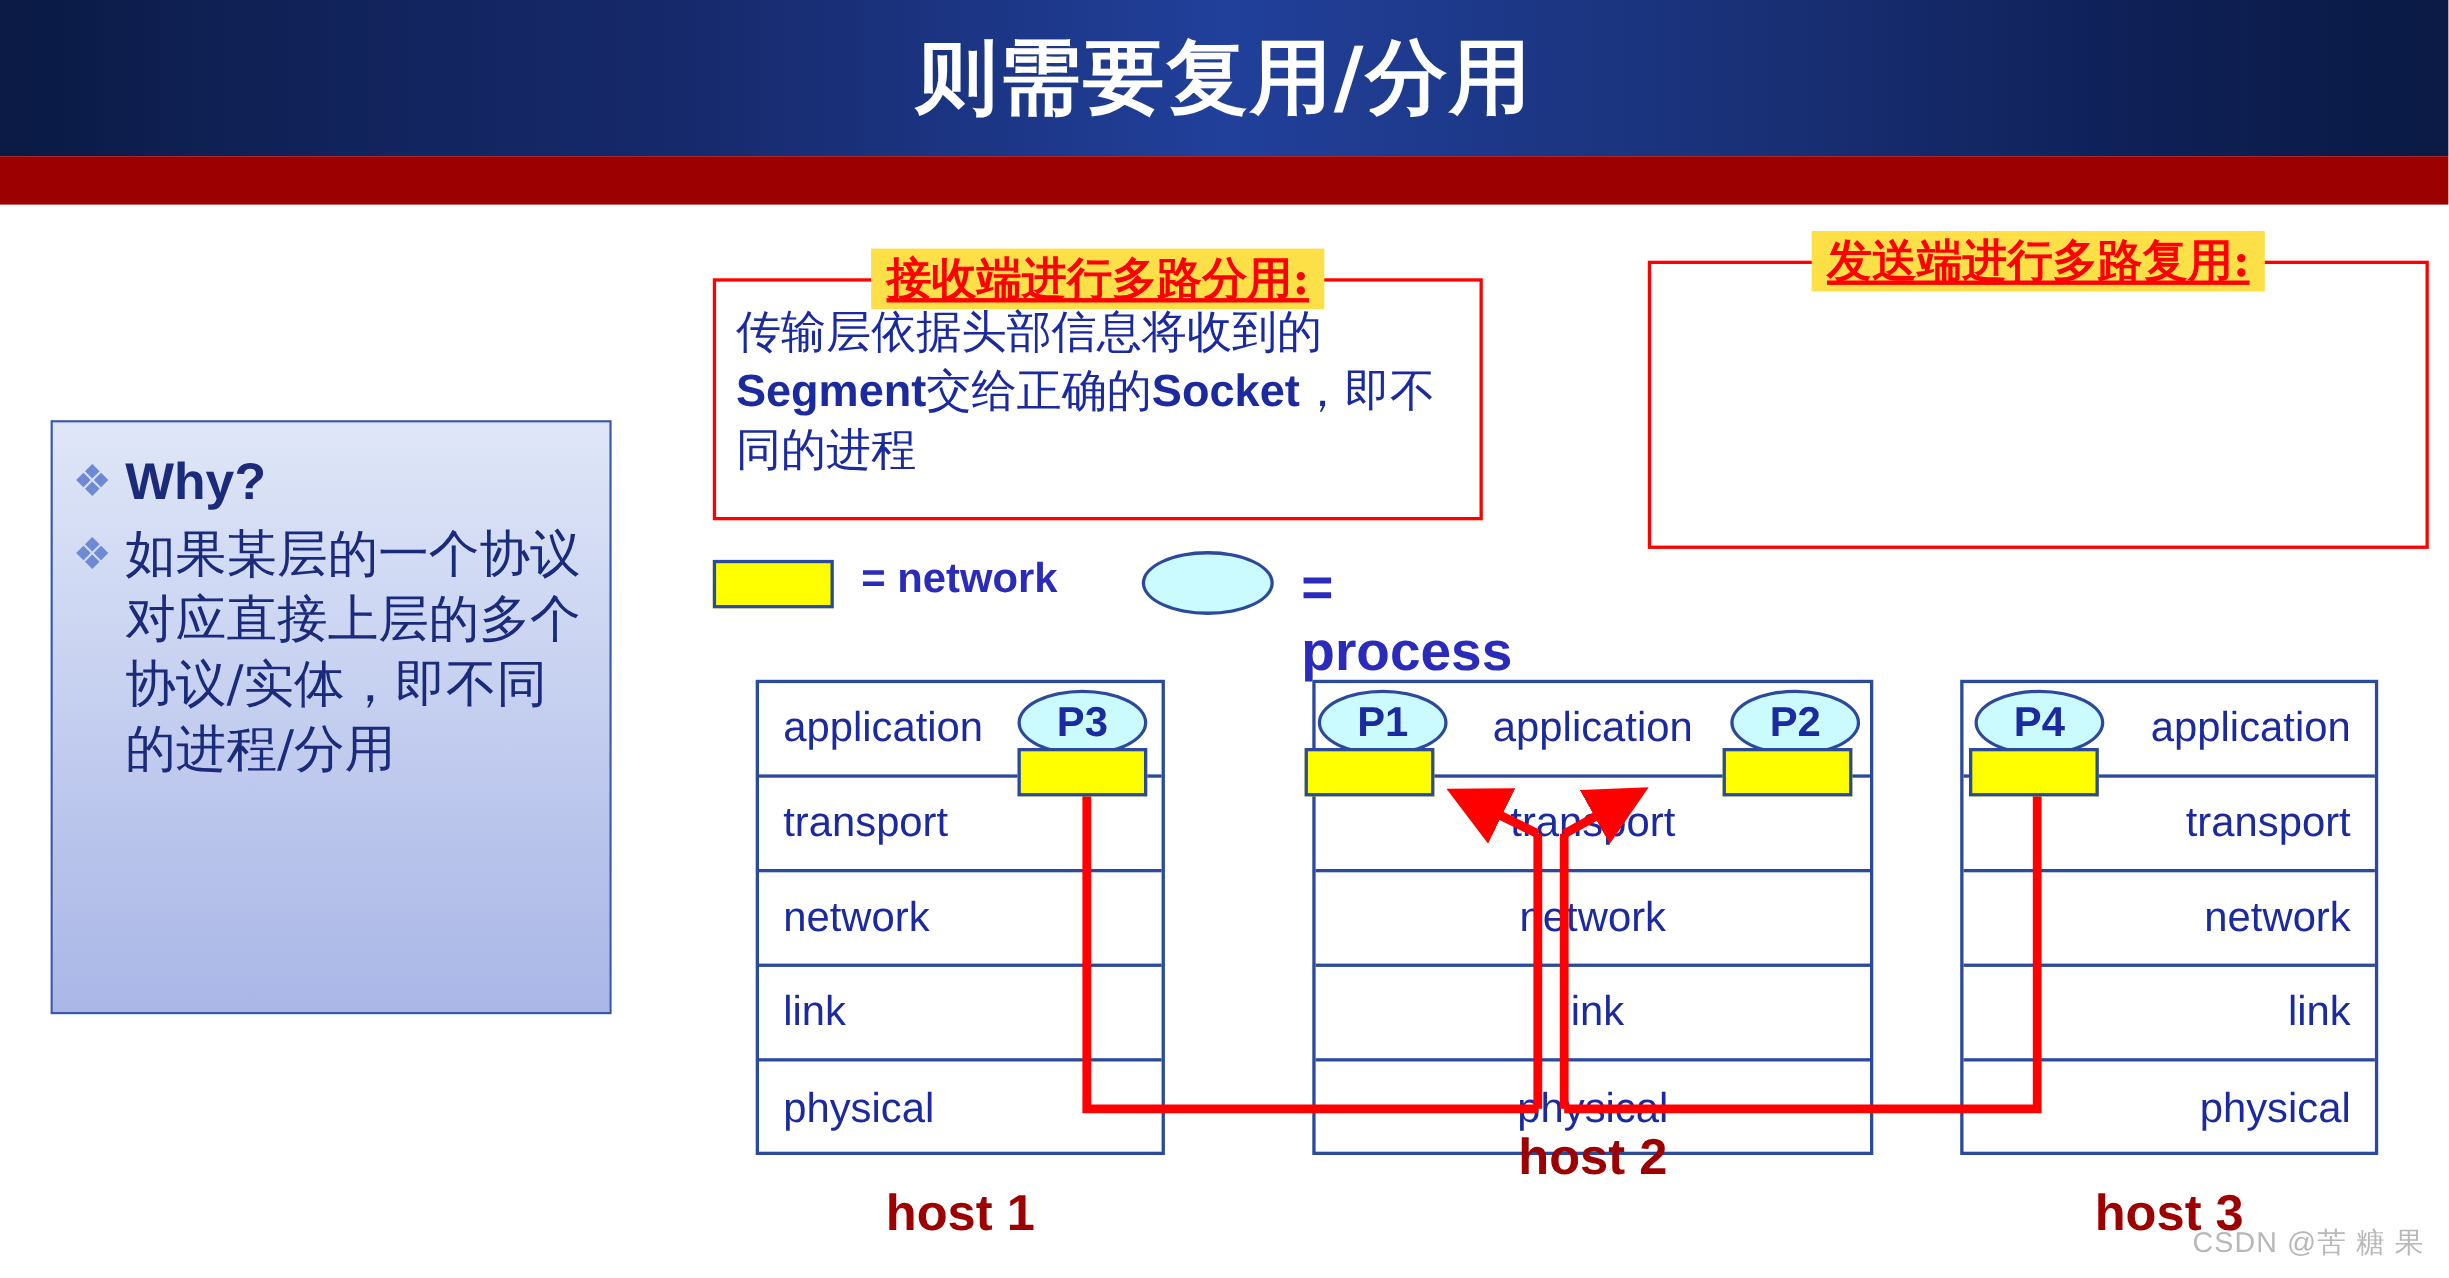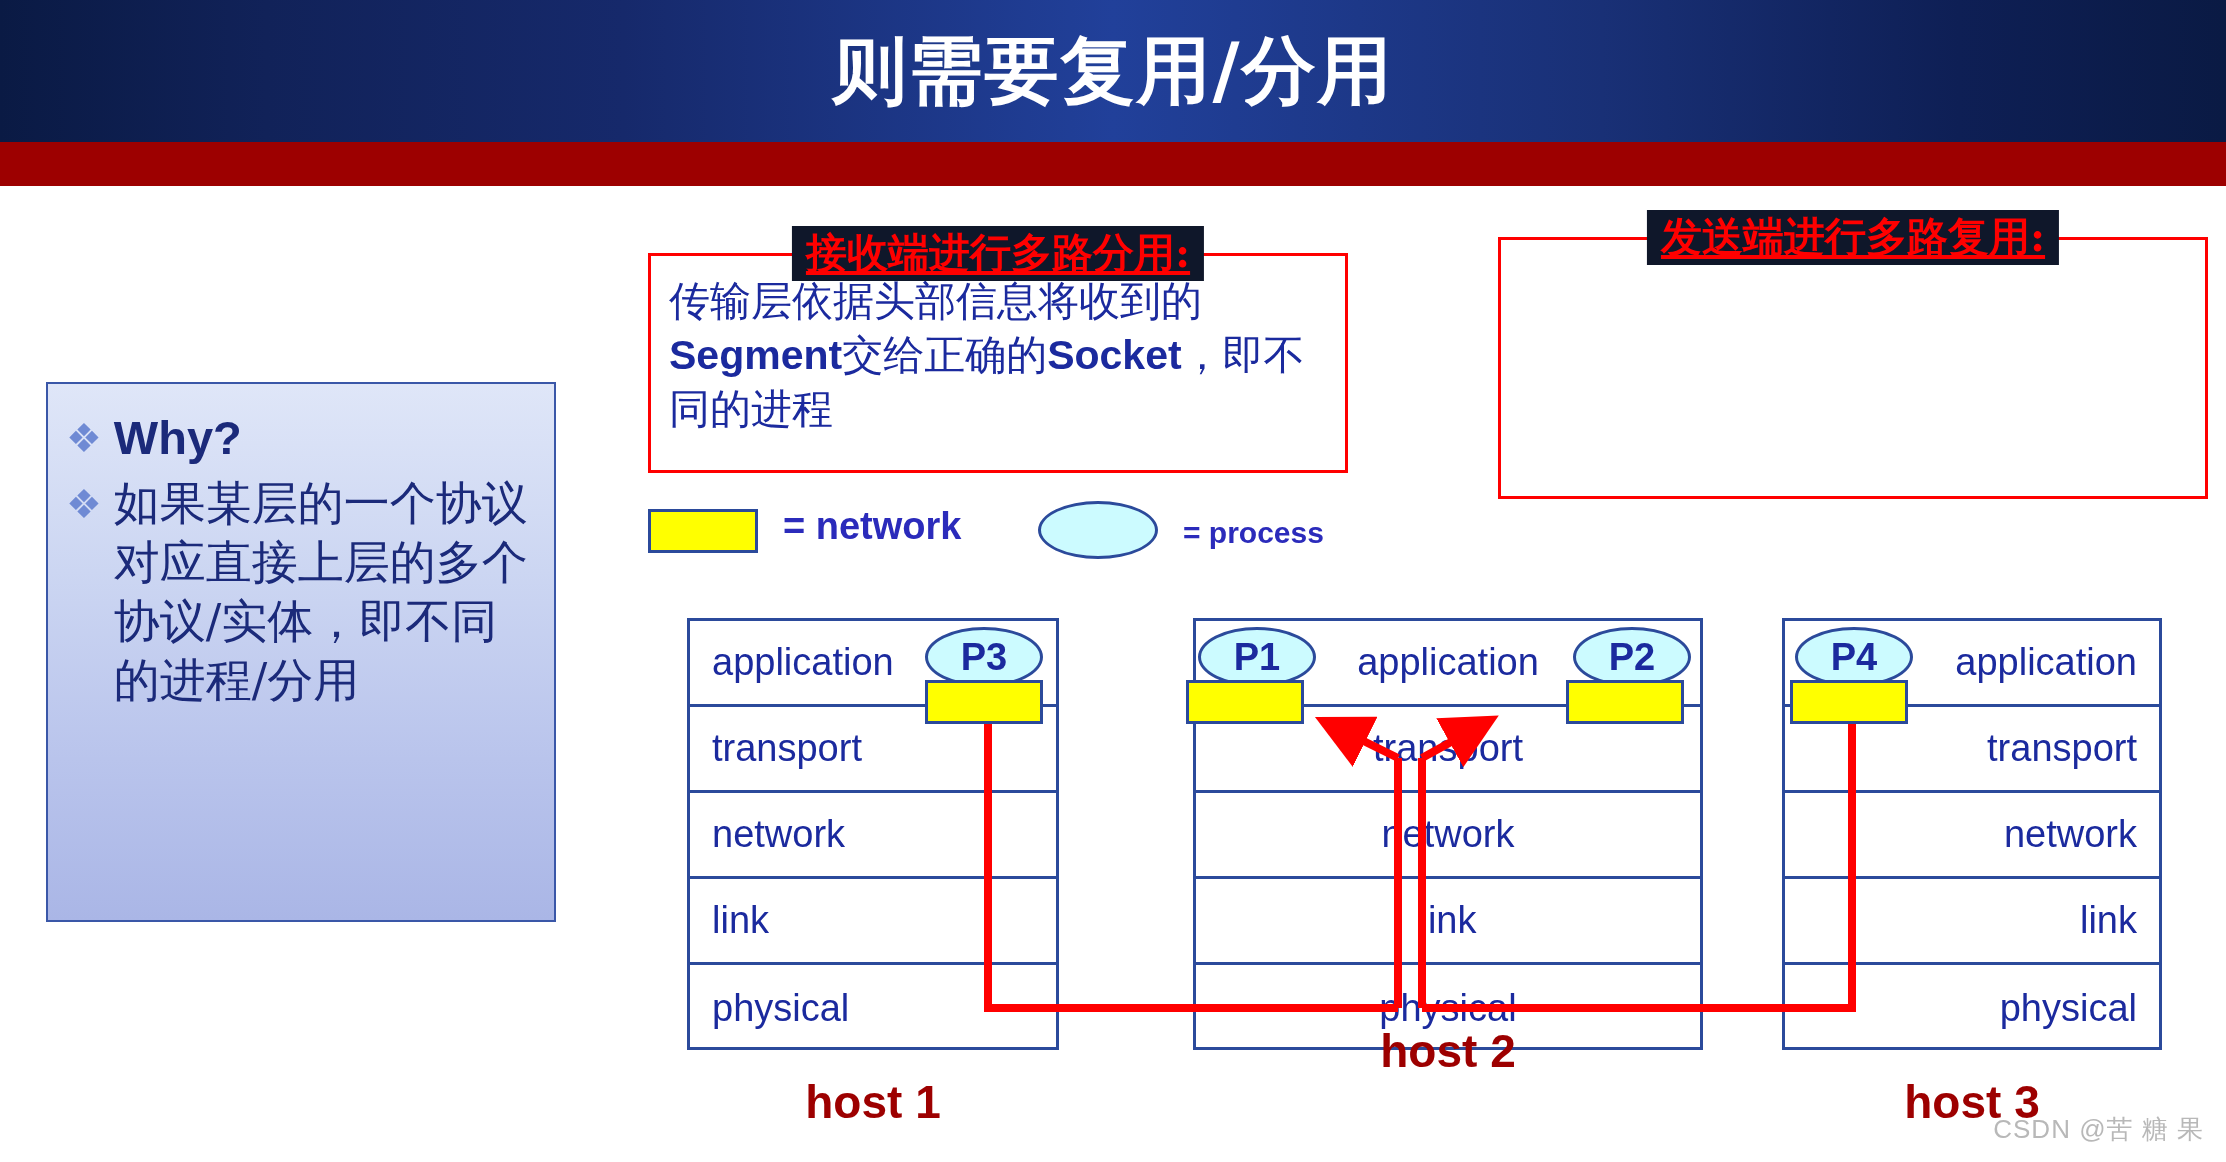--- a/index.html
+++ b/index.html
@@ -23,39 +23,39 @@
   .why-item{display:flex;align-items:flex-start;margin-bottom:6px;}
   .why-bullet{color:#6f8ad4;font-size:40px;line-height:1;margin-right:12px;
     margin-top:10px;flex:0 0 auto;}
   .why-text{color:#1b2a7a;font-family:"DejaVu Serif","Liberation Serif",serif;
     font-size:46px;line-height:1.28;}
   .why-text.bold-en{font-weight:700;font-family:"Liberation Sans","DejaVu Sans",sans-serif;font-size:47px;}
 
   
   .callout{position:absolute;border:3px solid #ff0000;box-sizing:border-box;background:transparent;}
   .callout-title{position:absolute;top:-30px;left:50%;transform:translateX(-50%);
-    background:#0f172a;padding:0 14px;color:#ff0000;white-space:nowrap;
+    background:#fde047;padding:0 14px;color:#ff0000;white-space:nowrap;
     font-family:"DejaVu Serif","Liberation Serif",serif;font-size:41px;font-weight:700;
     text-decoration:underline;text-underline-offset:4px;}
   .callout-body{padding:18px 16px 0 18px;color:#1b2a9e;
     font-family:"DejaVu Serif","Liberation Serif",serif;font-size:41px;line-height:1.32;}
   .callout-body b{font-family:"Liberation Sans","DejaVu Sans",sans-serif;font-weight:700;}
   #callout-demux{left:648px;top:253px;width:700px;height:220px;}
   #callout-mux{left:1498px;top:237px;width:710px;height:262px;text-align:center;}
 
   
   #legend{position:absolute;left:648px;top:505px;width:760px;height:60px;}
   #legend-socket-swatch{position:absolute;left:0;top:4px;width:110px;height:44px;
     background:#ffff00;border:3px solid #2b4a9b;box-sizing:border-box;}
   #legend-socket-label{position:absolute;left:135px;top:0px;color:#2b2bbb;
     font-size:38px;font-weight:700;}
   #legend-process-swatch{position:absolute;left:390px;top:-4px;width:120px;height:58px;
     background:#ccfbff;border:3px solid #2b4a9b;border-radius:50%;box-sizing:border-box;}
-  #legend-process-label{position:absolute;left:535px;top:11px;color:#2b2bbb;
-    font-size:30px;font-weight:700;}
+  #legend-process-label{position:absolute;left:535px;top:0px;color:#2b2bbb;
+    font-size:50px;font-weight:700;}
 
   
   .host{position:absolute;border:3px solid #2b4a9b;box-sizing:border-box;background:#ffffff;}
   .layer{border-bottom:3px solid #2b4a9b;box-sizing:border-box;position:relative;
     color:#1b2a9e;font-size:38px;font-weight:400;display:flex;align-items:center;}
   .layer:last-child{border-bottom:none;}
   .layer .lbl{padding:0 22px;}
   .align-left{justify-content:flex-start;}
   .align-center{justify-content:center;}
   .align-right{justify-content:flex-end;}

